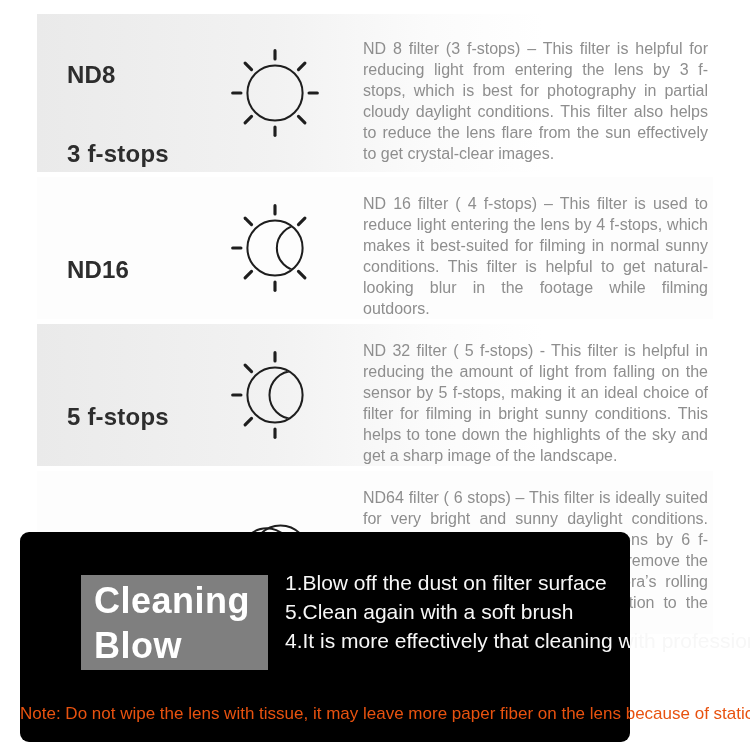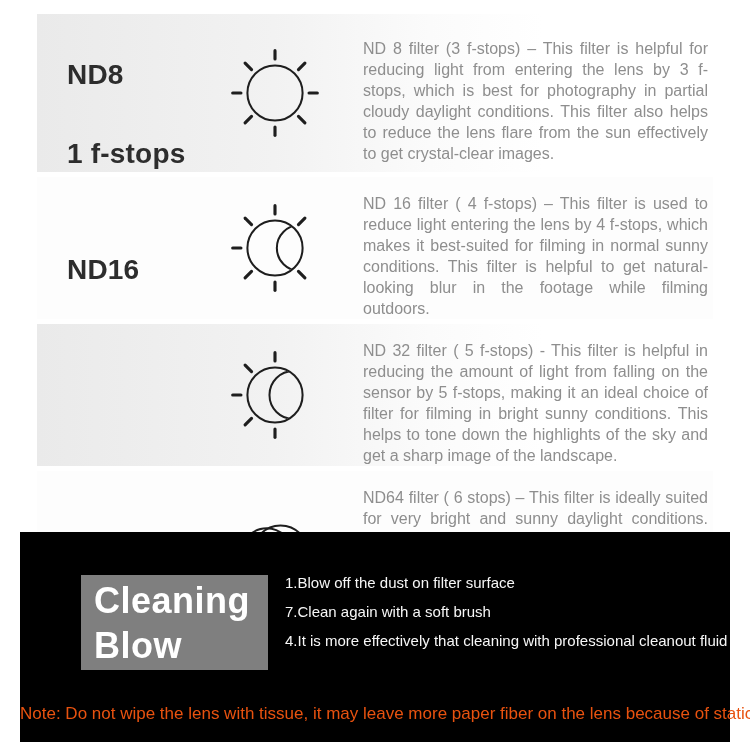--- a/index.html
+++ b/index.html
@@ -17,65 +17,66 @@
   .filter-row.bg-gray{
     background:linear-gradient(90deg,#eaeaea 0%,#f2f2f2 35%,#fbfbfb 58%,#ffffff 75%);
   }
   .filter-row.bg-white{background:#fdfdfd;}
   .row-1{min-height:114px;}
   .row-2{min-height:117px;}
   .row-3{min-height:128px;}
   .row-4{min-height:118px;}
   .filter-label{width:160px;flex:none;}
   .filter-name,.filter-stops{
-    font-size:28px;font-weight:bold;color:#2d2d2d;line-height:36px;letter-spacing:.2px;margin-top:43px;
+    font-size:24px;font-weight:bold;color:#2d2d2d;line-height:36px;letter-spacing:.2px;margin-top:43px;
   }
   .filter-icon{width:96px;flex:none;display:flex;align-items:center;justify-content:center;}
   .filter-icon svg{display:block;}
   .icon-stroke{stroke:#1e1e1e;fill:none;}
   .filter-desc{
     flex:1;margin:16px 0 0 40px;
     font-size:16px;line-height:21px;color:#8e8e8e;
     text-align:justify;
   }
   
   .cleaning{
-    position:absolute;left:20px;top:532px;width:710px;height:210px;
+    position:absolute;left:20px;top:532px;width:610px;height:210px;
     background:#000000;
+    border-radius:9px;
   }
   .cleaning-title-box{
     position:absolute;left:61px;top:43px;width:187px;height:95px;
     background:#7f7f7f;box-sizing:border-box;padding:3px 0 0 13px;
   }
   .cleaning-title-line{
     font-size:36px;font-weight:bold;color:#ffffff;line-height:45px;letter-spacing:.5px;
   }
   .cleaning-steps{
     position:absolute;left:265px;top:36px;right:10px;
     list-style:none;margin:0;padding:0;
   }
   .cleaning-steps li{
-    font-size:15px;color:#f7f7f7;line-height:29px;white-space:nowrap;
+    font-size:21px;color:#f7f7f7;line-height:29px;white-space:nowrap;
   }
   .cleaning-note{
     position:absolute;left:0;right:0;bottom:18px;
     text-align:center;font-size:17px;color:#e8520f;white-space:nowrap;
   }
 </style>
 </head>
 <body>
 
 <div class="page">
 
   <div class="rows">
 
     <div class="filter-row bg-gray row-1">
       <div class="filter-label">
         <div class="filter-name">ND8</div>
-        <div class="filter-stops">1 f-stops</div>
+        <div class="filter-stops">3 f-stops</div>
       </div>
       <div class="filter-icon">
         <svg width="92" height="92" viewBox="0 0 100 100">
           <circle class="icon-stroke" cx="50" cy="50" r="30" stroke-width="2.2"></circle>
           <g class="icon-stroke" stroke-width="3.4" stroke-linecap="round">
             <path d="M50 4 L50 13"></path>
               <path d="M50 87 L50 96"></path>
             <path d="M4 50 L13 50"></path>
               <path d="M87 50 L96 50"></path>
             <path d="M17.5 17.5 L24.5 24.5"></path>
@@ -110,20 +111,21 @@
             <path d="M17.5 82.5 L24.5 75.5"></path>
               <path d="M82.5 82.5 L75.5 75.5"></path>
           </g>
         </svg>
       </div>
       <p class="filter-desc">ND 16 filter ( 4 f-stops) – This filter is used to reduce light entering the lens by 4 f-stops, which makes it best-suited for filming in normal sunny conditions. This filter is helpful to get natural-looking blur in the footage while filming outdoors.</p>
     </div>
 
     <div class="filter-row bg-gray row-3">
       <div class="filter-label">
+        <div class="filter-stops">5 f-stops</div>
       </div>
       <div class="filter-icon">
         <svg width="92" height="92" viewBox="0 0 100 100">
           <defs>
               <clipPath id="clip32">
                 <circle cx="50" cy="50" r="29"></circle>
               </clipPath>
             </defs>
           <circle class="icon-stroke" cx="50" cy="50" r="30" stroke-width="2.2"></circle>
           <circle class="icon-stroke" cx="70" cy="50" r="26" stroke-width="2.2" clip-path="url(#clip32)"></circle>
@@ -156,19 +158,19 @@
 
   </div>
 
   <div class="cleaning">
     <div class="cleaning-title-box">
       <div class="cleaning-title-line">Cleaning</div>
       <div class="cleaning-title-line">Blow</div>
     </div>
     <ul class="cleaning-steps">
       <li>1.Blow off the dust on filter surface</li>
-      <li>7.Clean again with a soft brush</li>
+      <li>5.Clean again with a soft brush</li>
       <li>4.It is more effectively that cleaning with professional cleanout fluid</li>
     </ul>
     <div class="cleaning-note">Note: Do not wipe the lens with tissue, it may leave more paper fiber on the lens because of static.</div>
   </div>
 
 </div>
 
 </body></html>

